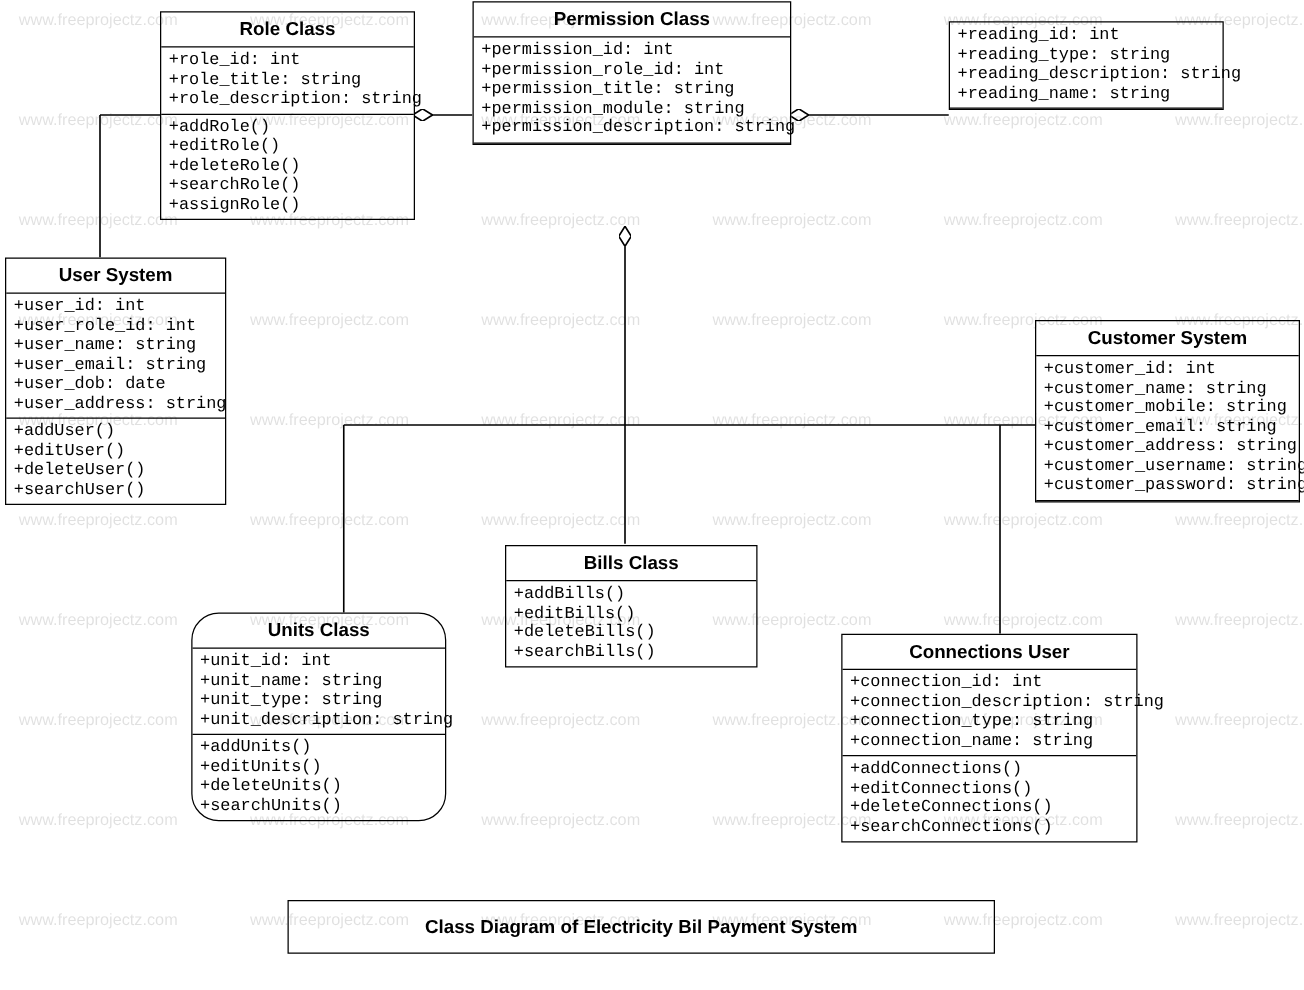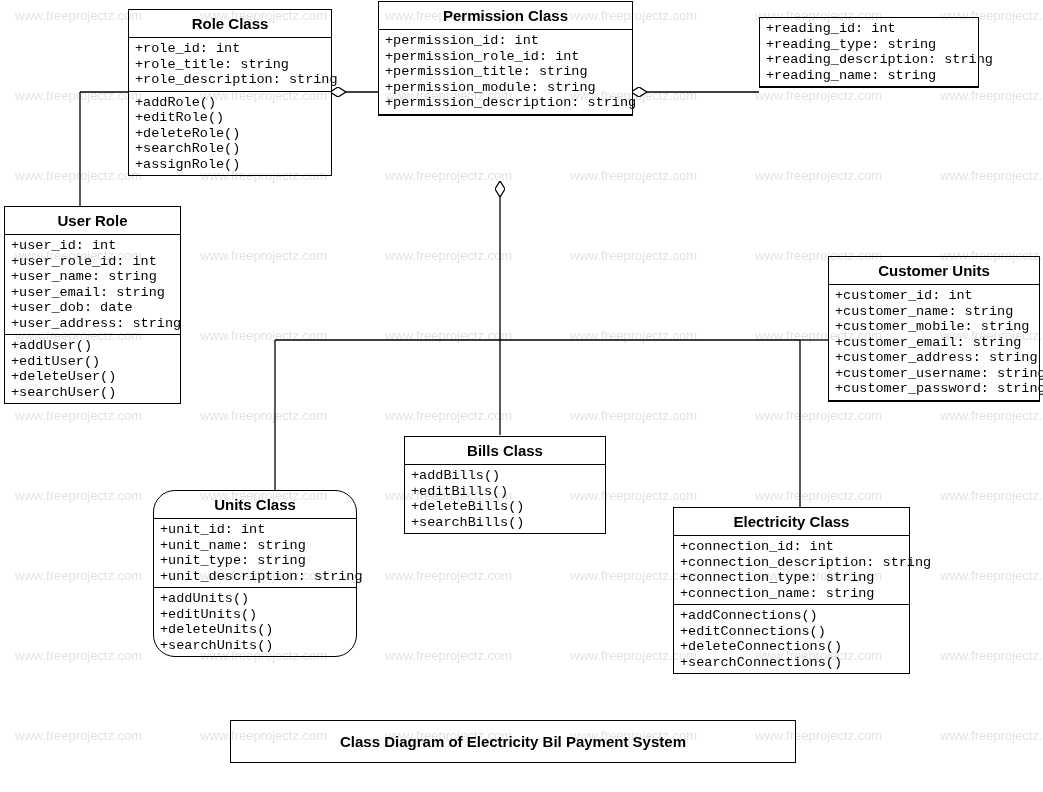--- a/index.html
+++ b/index.html
@@ -165,40 +165,40 @@
 <div class="class-box" style="left:378px; top:1px; width:253px;">
   <div class="class-title">Permission Class</div>
   <div class="class-attrs">+permission_id: int<br>+permission_role_id: int<br>+permission_title: string<br>+permission_module: string<br>+permission_description: string</div>
 </div>
 
 <div class="class-box" style="left:759px; top:17px; width:218px;">
   <div class="class-attrs">+reading_id: int<br>+reading_type: string<br>+reading_description: string<br>+reading_name: string</div>
 </div>
 
 <div class="class-box" style="left:4px; top:206px; width:175px;">
-  <div class="class-title">User Role</div>
+  <div class="class-title">User System</div>
   <div class="class-attrs">+user_id: int<br>+user_role_id: int<br>+user_name: string<br>+user_email: string<br>+user_dob: date<br>+user_address: string</div>
   <div class="class-methods">+addUser()<br>+editUser()<br>+deleteUser()<br>+searchUser()</div>
 </div>
 
 <div class="class-box" style="left:828px; top:256px; width:210px;">
-  <div class="class-title">Customer Units</div>
+  <div class="class-title">Customer System</div>
   <div class="class-attrs">+customer_id: int<br>+customer_name: string<br>+customer_mobile: string<br>+customer_email: string<br>+customer_address: string<br>+customer_username: string<br>+customer_password: string</div>
 </div>
 
 <div class="class-box" style="left:404px; top:436px; width:200px;">
   <div class="class-title">Bills Class</div>
   <div class="class-methods">+addBills()<br>+editBills()<br>+deleteBills()<br>+searchBills()</div>
 </div>
 
 <div class="class-box" style="left:153px; top:490px; width:202px;border-radius:22px;">
   <div class="class-title">Units Class</div>
   <div class="class-attrs">+unit_id: int<br>+unit_name: string<br>+unit_type: string<br>+unit_description: string</div>
   <div class="class-methods">+addUnits()<br>+editUnits()<br>+deleteUnits()<br>+searchUnits()</div>
 </div>
 
 <div class="class-box" style="left:673px; top:507px; width:235px;">
-  <div class="class-title">Electricity Class</div>
+  <div class="class-title">Connections User</div>
   <div class="class-attrs">+connection_id: int<br>+connection_description: string<br>+connection_type: string<br>+connection_name: string</div>
   <div class="class-methods">+addConnections()<br>+editConnections()<br>+deleteConnections()<br>+searchConnections()</div>
 </div>
 
 <div class="caption-box" style="left:230px; top:720px; width:540px;">Class Diagram of Electricity Bil Payment System</div>
 
 </body></html>

